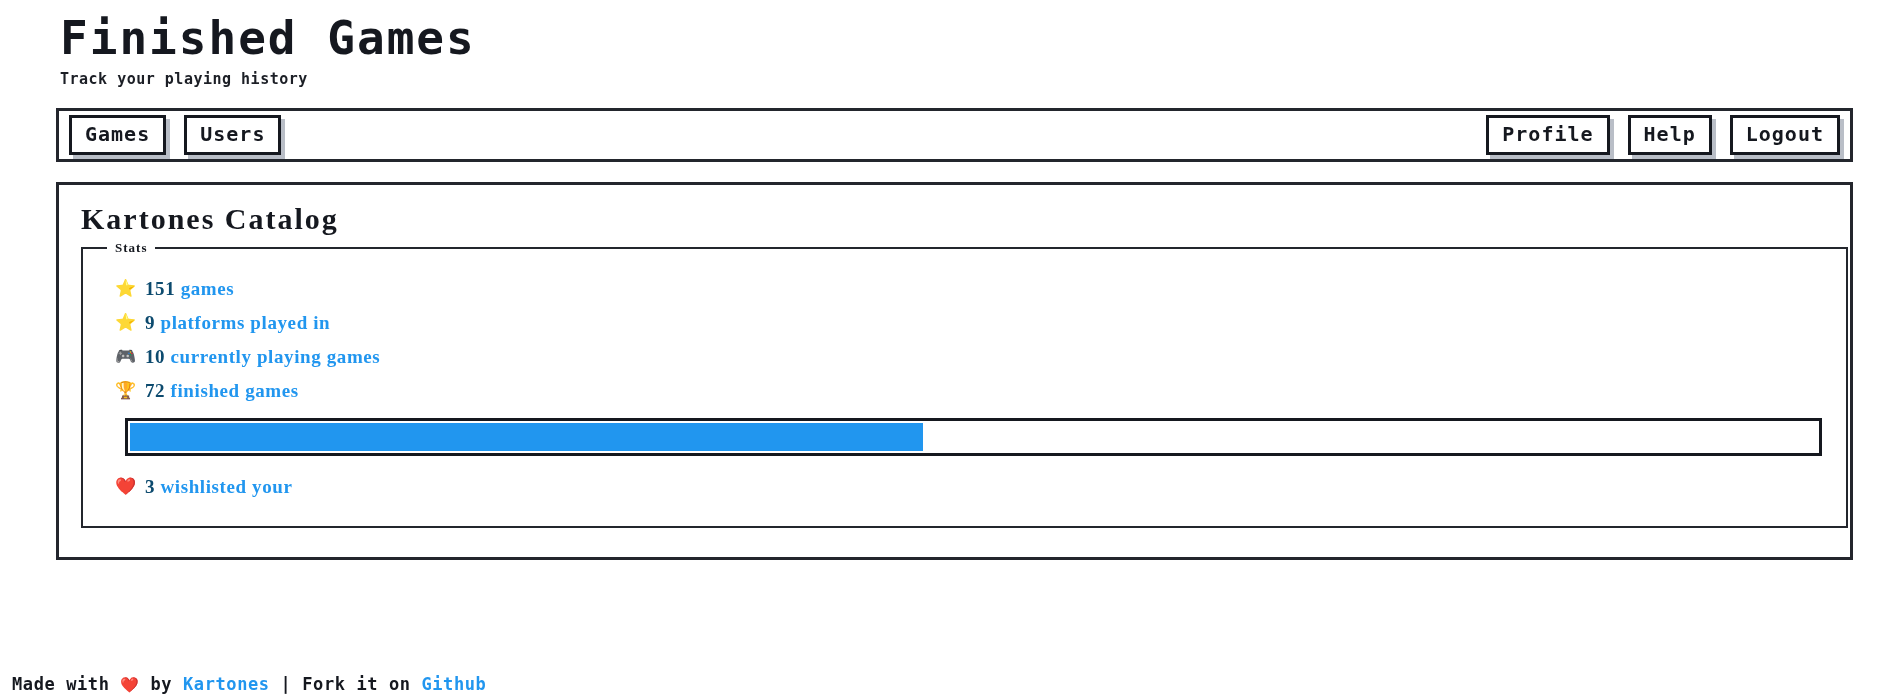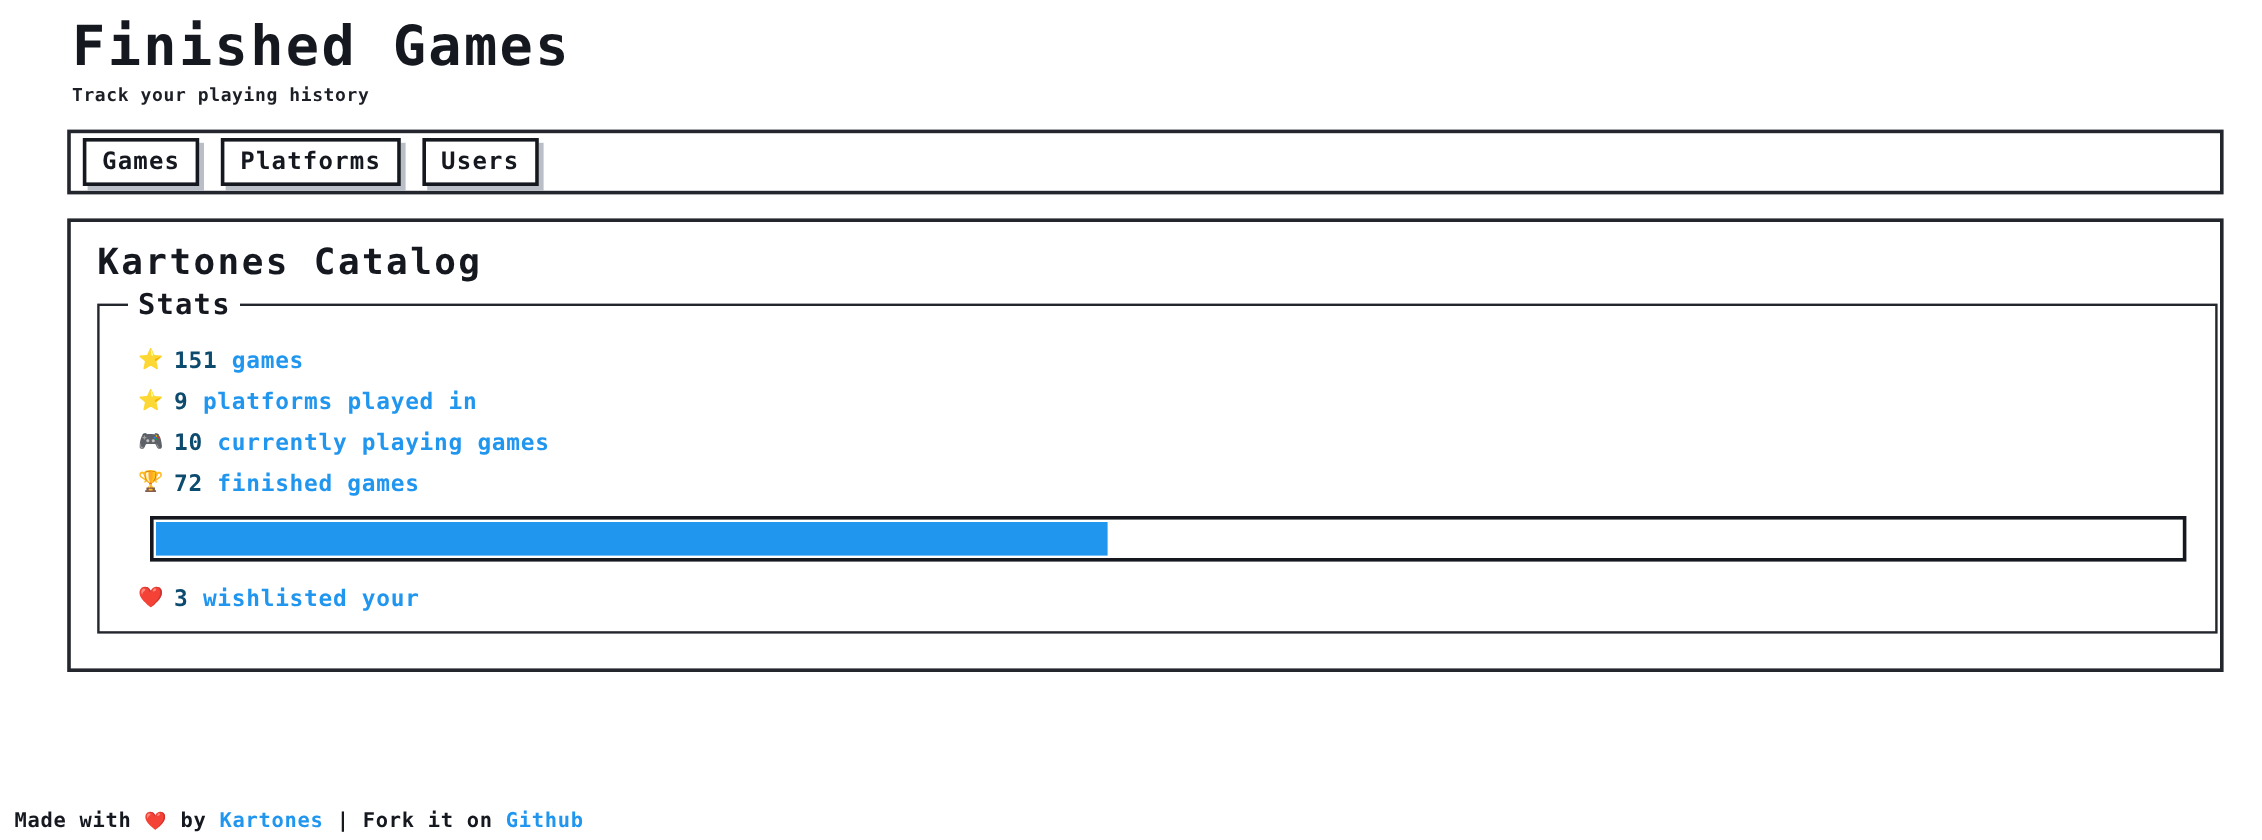--- a/index.html
+++ b/index.html
@@ -84,40 +84,41 @@
   }
 
   
   .panel {
     position: relative;
     margin: 20px 4px 0 4px;
     border: 3px solid #23262d;
     box-sizing: border-box;
     height: 378px;
     padding: 14px 22px 0 22px;
+    font-family: Liberation Serif, serif;
   }
   .panel-title {
     margin: 0 0 2px 0;
     font-size: 30px;
     font-weight: bold;
     letter-spacing: 2px;
     color: #15181f;
     line-height: 1.3;
   }
 
   
   .stats-fieldset {
     border: 2px solid #23262d;
     margin: 0;
     padding: 16px 24px 20px 24px;
     height: 288px;
     box-sizing: border-box;
   }
   .stats-legend {
-    font-size: 24px;
+    font-size: 13px;
     font-weight: bold;
     letter-spacing: 1px;
     padding: 0 8px;
     color: #15181f;
   }
   .stat-row {
     display: flex;
     align-items: center;
     height: 34px;
     margin: 0 0 0 8px;
@@ -186,22 +187,26 @@
 <body>
 
 <div class="page">
 
   <h1 class="site-title">Finished Games</h1>
   <p class="site-subtitle">Track your playing history</p>
 
   <nav class="navbar">
     <div class="nav-left">
       <a class="btn">Games</a>
-      <a class="btn">Platforms</a>
       <a class="btn">Users</a>
+    </div>
+    <div class="nav-right">
+      <a class="btn">Profile</a>
+      <a class="btn">Help</a>
+      <a class="btn">Logout</a>
     </div>
   </nav>
 
   <section class="panel">
     <h2 class="panel-title">Kartones Catalog</h2>
 
     <fieldset class="stats-fieldset">
       <legend class="stats-legend">Stats</legend>
 
       <div class="stat-row">

